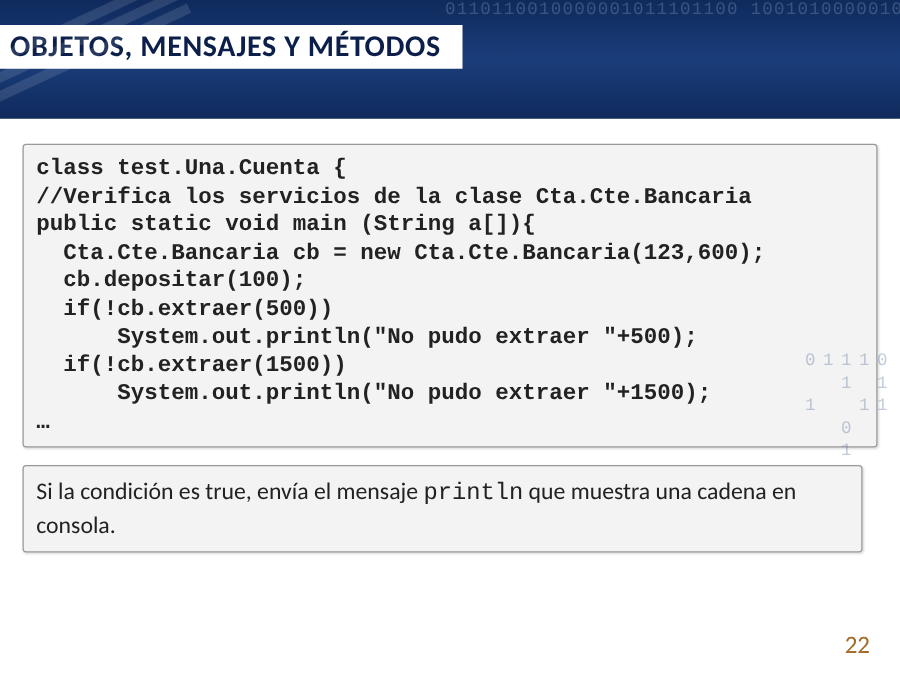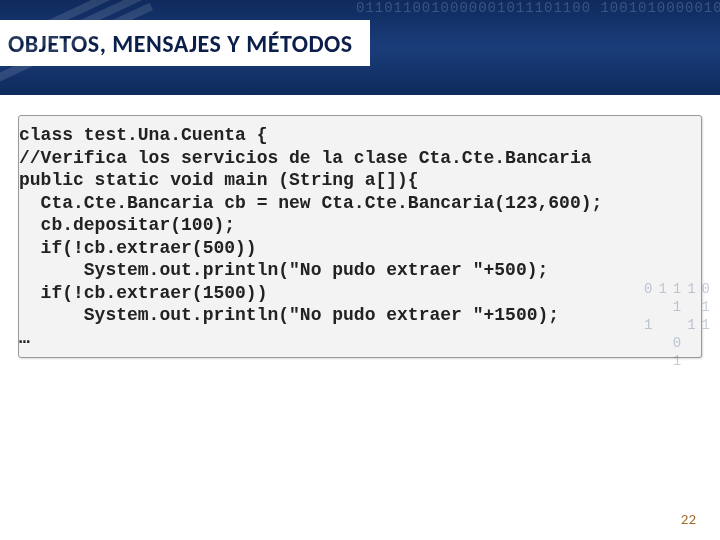--- a/index.html
+++ b/index.html
@@ -32,21 +32,21 @@
     white-space: nowrap;
     overflow: hidden;
     text-align: right;
     padding-right: 4px;
   }
   .title-bar {
     position: absolute;
     top: 20px;
     left: 0;
     width: 370px;
-    height: 46px;
+    height: 35px;
     background: #fff;
     display: flex;
     align-items: center;
     padding-left: 8px;
     box-sizing: border-box;
   }
   .title-bar h1 {
     margin: 0;
     font-size: 24px;
     font-weight: 700;
@@ -71,21 +71,21 @@
   .stripes div:nth-child(1){ bottom: 40px; left:-30px;}
   .stripes div:nth-child(2){ bottom: 25px; left:-30px;}
   .stripes div:nth-child(3){ bottom: 10px; left:-30px;}
   .content {
     padding: 20px 18px 0 18px;
   }
   .code-box, .note-box {
     background: #f3f3f3;
     border: 1px solid #999;
     border-radius: 3px;
-    padding: 8px 0;
+    padding: 8px 10px;
     box-shadow: 1px 1px 2px rgba(0,0,0,0.15);
   }
   .code-box {
     font-family: "Courier New", monospace;
     font-size: 18px;
     font-weight: 700;
     line-height: 1.25;
     color: #222;
     white-space: pre;
     margin-bottom: 14px;
@@ -108,21 +108,21 @@
     line-height: 18px;
     color: rgba(20,50,110,0.25);
     text-align: center;
     white-space: pre;
     letter-spacing: 6px;
   }
   .page-num {
     position: absolute;
     right: 24px;
     bottom: 12px;
-    font-size: 15px;
+    font-size: 20px;
     color: #a56b2a;
   }
 </style>
 </head>
 <body>
 
 <div class="banner">
   <div class="binary-overlay">0110110010000001011101100
 1001010000010100101010000
 1000010100110100100001110001</div>
@@ -141,20 +141,23 @@
 <span>//Verifica los servicios de la clase Cta.Cte.Bancaria</span>
 <span>public static void main (String a[]){</span>
 <span>  Cta.Cte.Bancaria cb = new Cta.Cte.Bancaria(123,600);</span>
 <span>  cb.depositar(100);</span>
 <span>  if(!cb.extraer(500))</span>
 <span>      System.out.println("No pudo extraer "+500);</span>
 <span>  if(!cb.extraer(1500))</span>
 <span>      System.out.println("No pudo extraer "+1500);</span>
 <span>…</span></div>
 
+  <div class="note-box">
+    <span>Si la condición es true, envía el mensaje </span><span class="mono">println</span><span> que muestra una cadena en consola.</span>
+  </div>
 </div>
 
 <div class="binary-side">01110
   1 1
 1  11
 0
 1</div>
 
 <div class="page-num">22</div>
 

